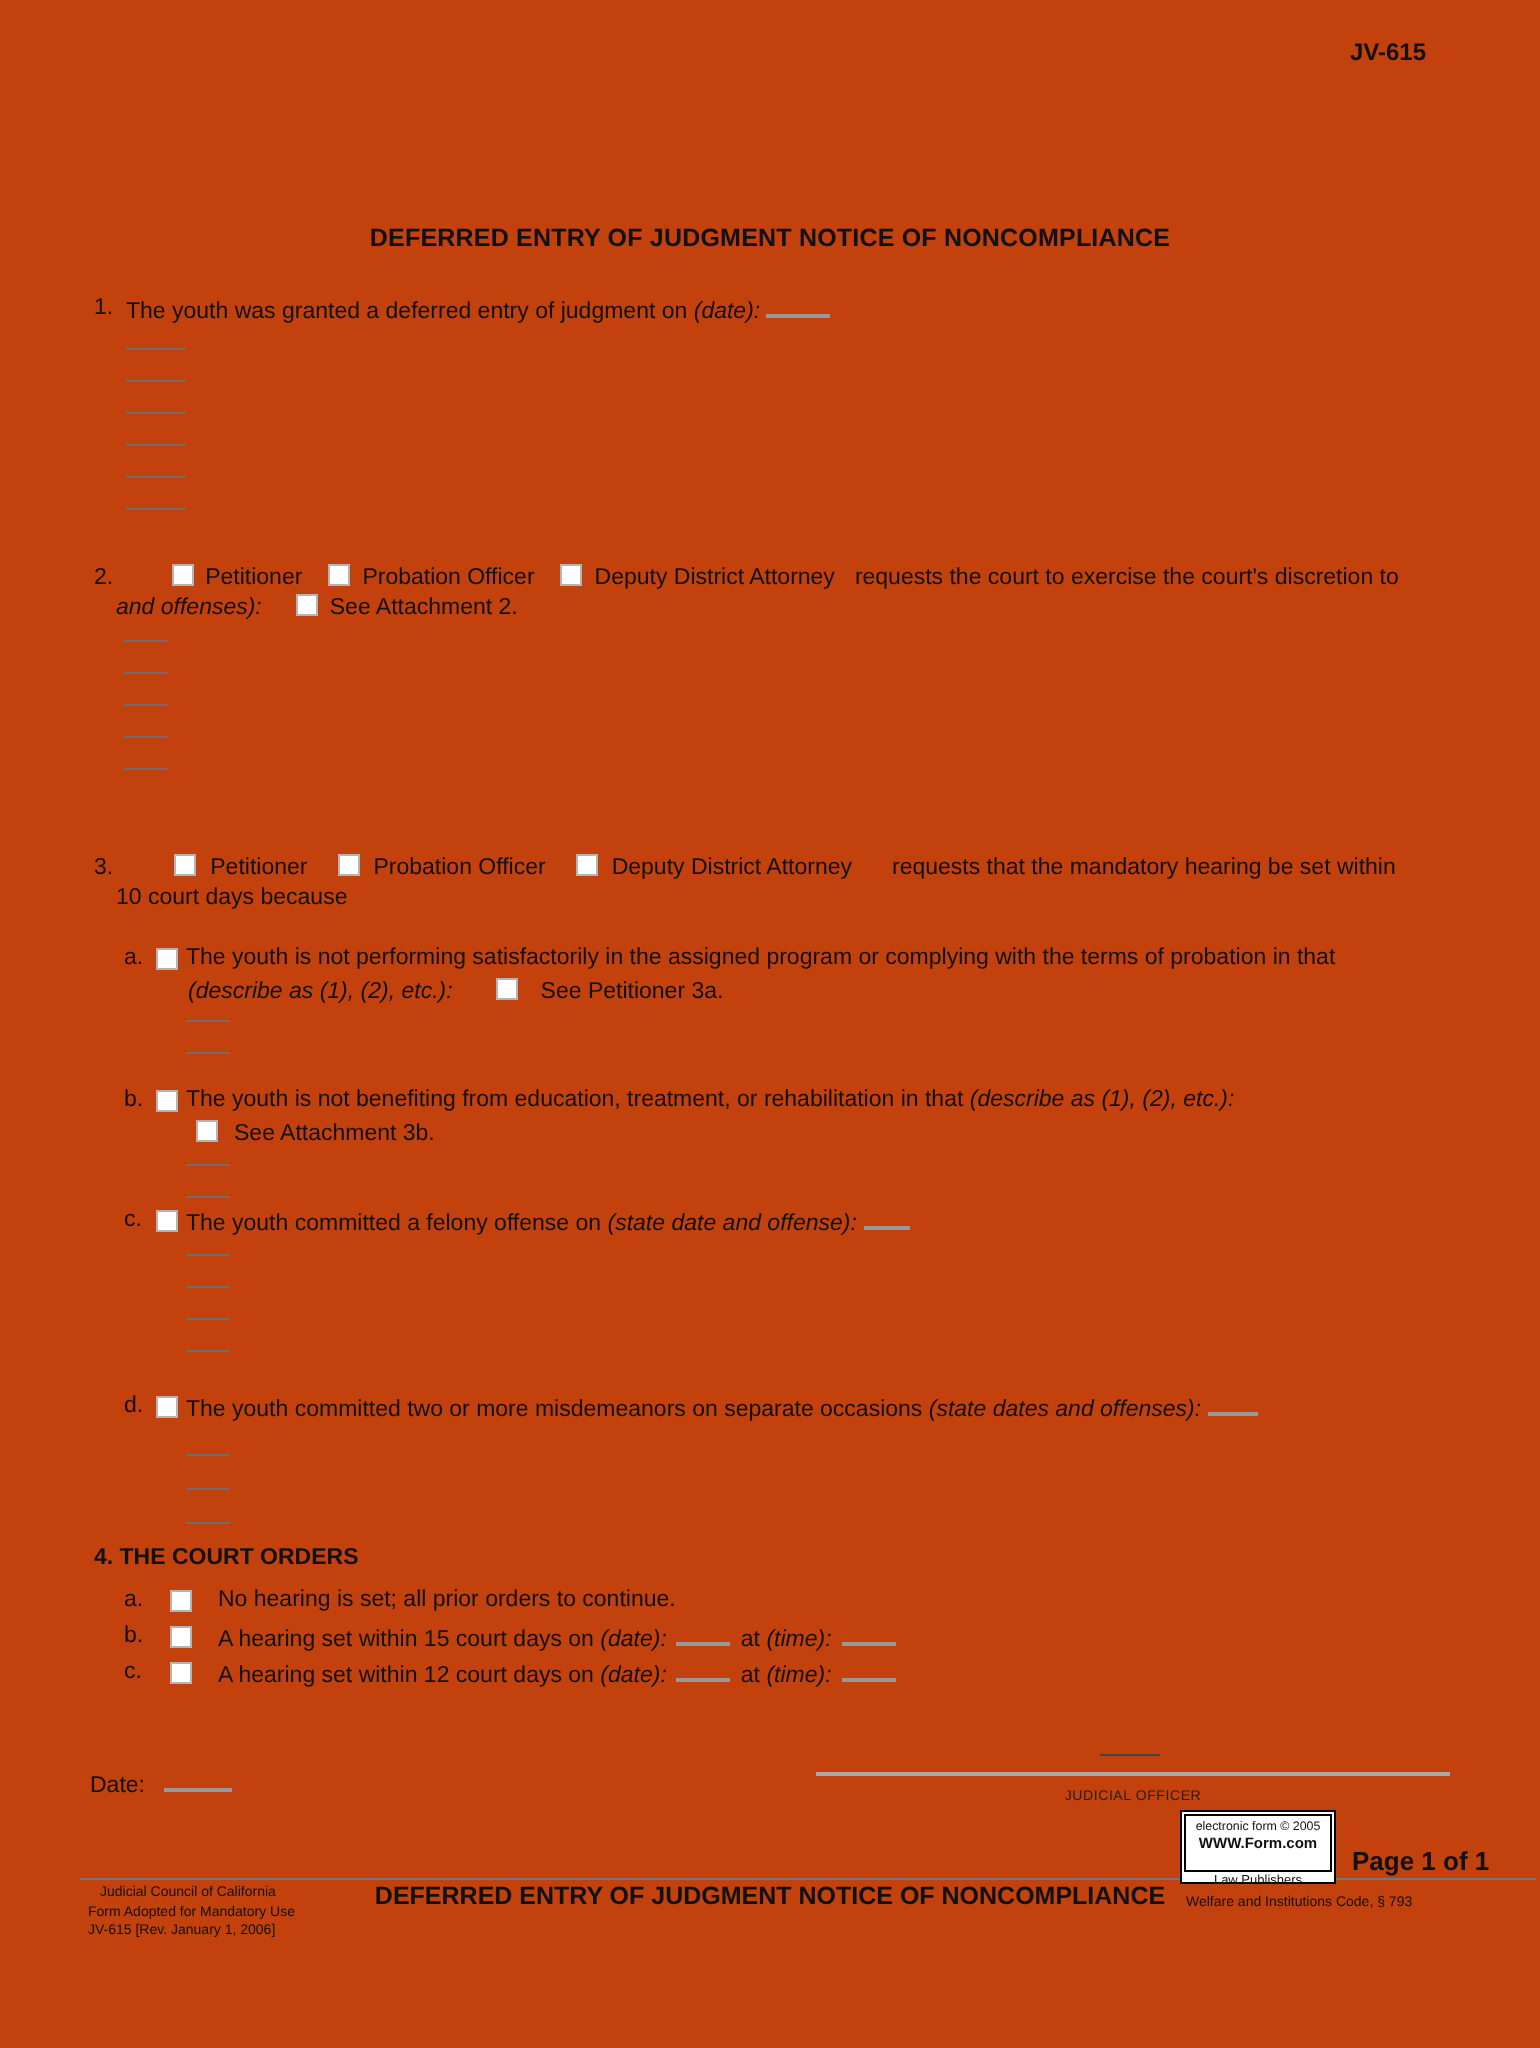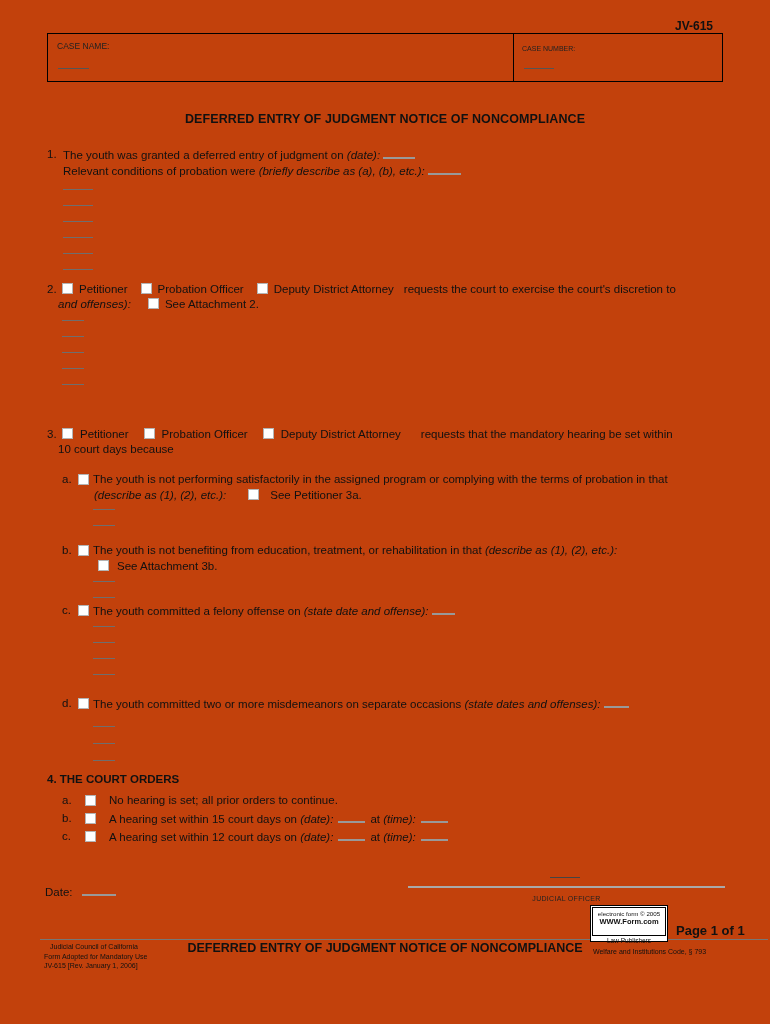--- a/index.html
+++ b/index.html
@@ -19,21 +19,21 @@
   .case-number-label { position:absolute; left:474px; top:7px; font-size:7px; color:#222; }
   .case-name-line { position:absolute; left:10px; top:34px; width:31px; border-top:1px solid #555; }
   .case-number-line { position:absolute; left:476px; top:34px; width:30px; border-top:1px solid #555; }
 
   .title { top:112px; left:0; width:100%; text-align:center; font-weight:bold; font-size:12.5px; letter-spacing:0.1px; }
 
   
   .item { position:absolute; left:47px; width:676px; }
   .num { position:absolute; left:0; top:0; }
   .c16 { margin-left:16px; }
-  .cbrow { margin-left:15px; white-space:nowrap; }
+  .cbrow { margin-left:15px; white-space:nowrap;text-align:center; }
   .cont { margin-left:11px; }
   .cb { display:inline-block; width:9px; height:9px; border:1px solid #b4b4b4; background:#fff; vertical-align:-1px; }
   .cbl { margin-left:6px; margin-right:13px; }
   .cbl3 { margin-left:7px; margin-right:15px; }
   .req { margin-left:10px; }
   .req3 { margin-left:20px; }
   .dash { display:inline-block; height:10px; border-bottom:2px solid #999; }
   .w32 { width:32px; } .w33 { width:33px; } .w23 { width:23px; } .w25 { width:25px; } .w27 { width:27px; margin:0 5px; } .w34 { width:34px; }
   .wline { width:30px; height:15px; border-bottom:1px solid #6e6e6e; }
   .wline.narrow { width:22px; }
@@ -66,42 +66,30 @@
   .stamp-l3 { position:absolute; left:0; right:0; bottom:-4px; text-align:center; font-size:6.5px; line-height:8px; }
   .page-label { left:676px; top:923px; font-weight:bold; font-size:13px; }
 </style>
 </head>
 <body>
 
 <div class="page">
 
   <div class="abs form-number">JV-615</div>
 
-  <div class="abs case-box">
-    <span class="case-name-label">CASE NAME:</span>
-    <span class="case-name-line"></span>
-    <span class="case-divider"></span>
-    <span class="case-number-label">CASE NUMBER:</span>
-    <span class="case-number-line"></span>
-  </div>
 
   <div class="abs title">DEFERRED ENTRY OF JUDGMENT NOTICE OF NONCOMPLIANCE</div>
 
   <div class="item" style="top:147px">
     <span class="num">1.</span>
     <div class="c16">
       <div>
         <span>The youth was granted a deferred entry of judgment on</span>
         <span class="it">(date):</span>
         <span class="dash w32"></span>
-      </div>
-      <div>
-        <span>Relevant conditions of probation were</span>
-        <span class="it">(briefly describe as (a), (b), etc.):</span>
-        <span class="dash w33"></span>
       </div>
       <div class="wline h10"></div>
       <div class="wline"></div>
       <div class="wline"></div>
       <div class="wline"></div>
       <div class="wline"></div>
       <div class="wline"></div>
     </div>
   </div>
 

